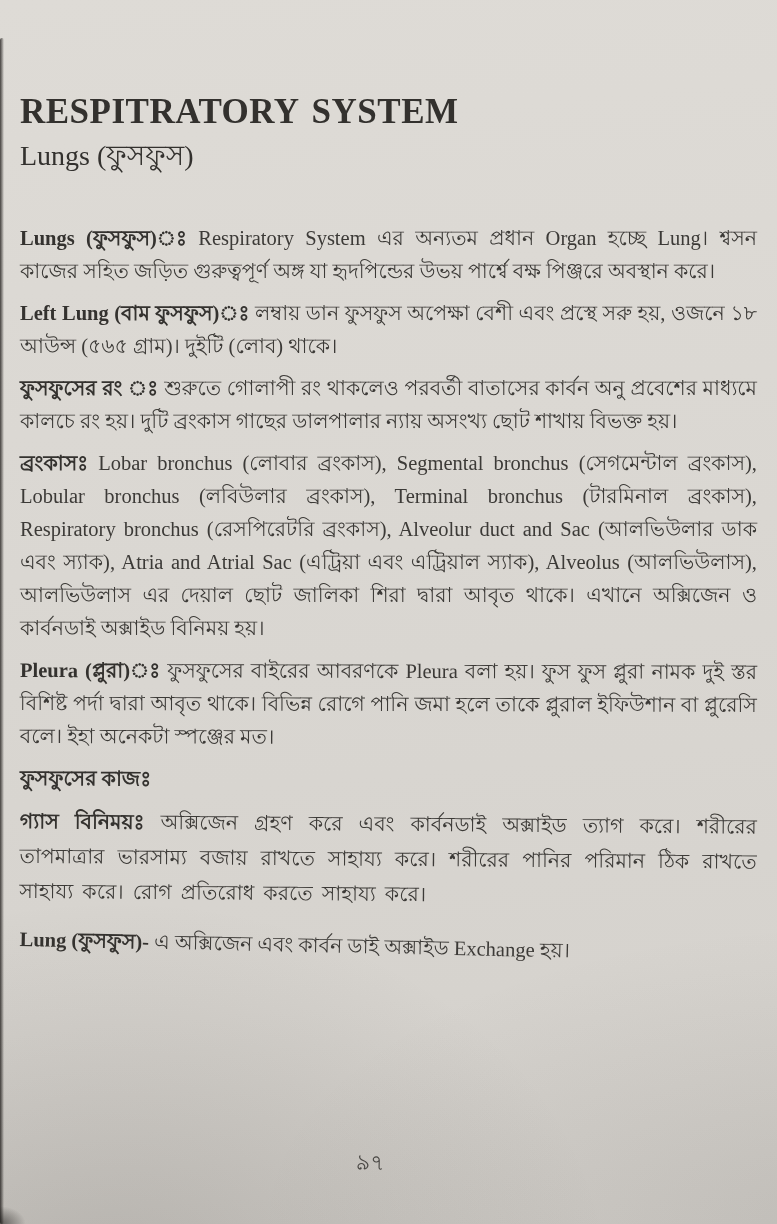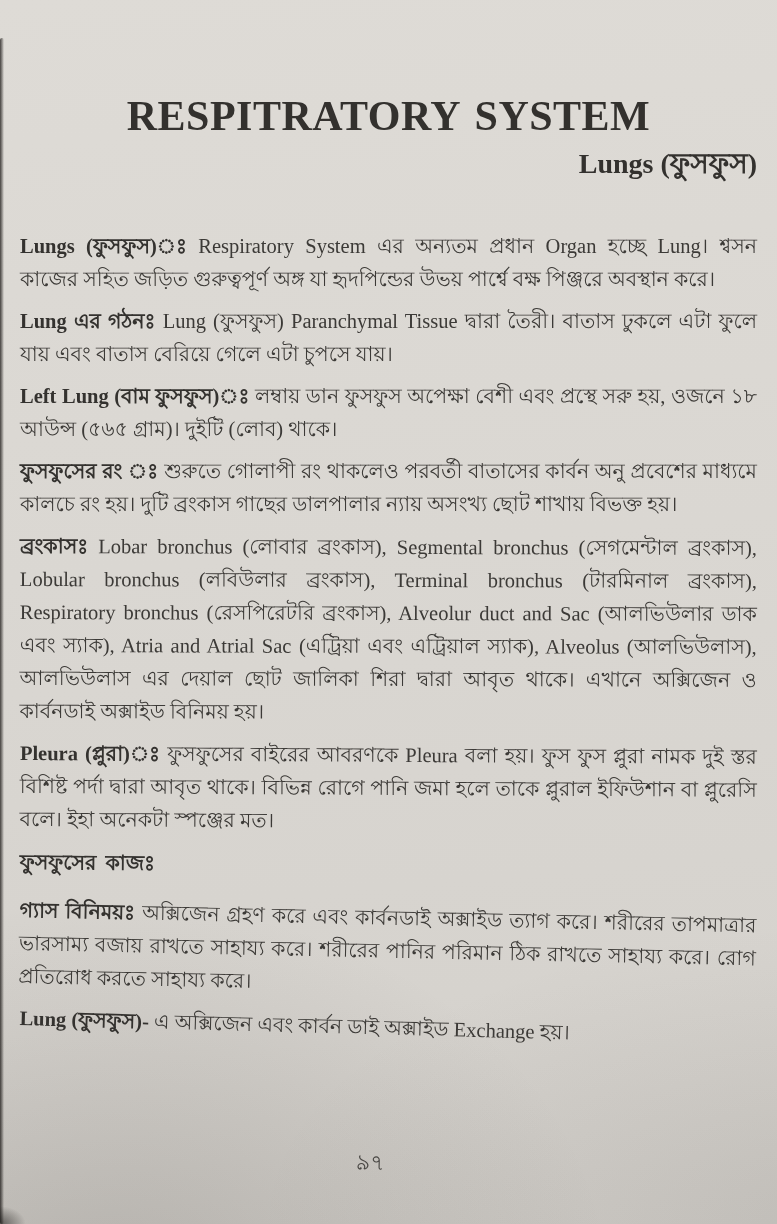--- a/index.html
+++ b/index.html
@@ -24,32 +24,32 @@
     position: absolute; left: 0; top: 38px; bottom: 0; width: 4px;
     background: linear-gradient(to right, rgba(25,22,20,0.78), rgba(25,22,20,0.25) 70%, rgba(25,22,20,0));
     border-radius: 2px;
   }
   .corner-smudge {
     position: absolute; left: 0; bottom: 0; width: 26px; height: 18px;
     background: radial-gradient(ellipse at 0% 100%, rgba(20,18,16,0.55), rgba(0,0,0,0) 70%);
   }
   h1.title {
     margin: 0 0 2px 0;
-    text-align: center;
-    font-size: 42px;
+    text-align: left;
+    font-size: 35px;
     font-weight: bold;
     letter-spacing: 0.5px;
     color: #33312e;
     word-spacing: 4px;
   }
   h2.subtitle {
     margin: 0 0 10px 0;
-    text-align: right;
+    text-align: left;
     font-size: 28px;
-    font-weight: bold;
+    font-weight: normal;
     color: #33312e;
   }
   .paras { position: relative; margin-top: 41px; }
   .para {
     margin: 0 0 9px 0;
     font-size: 20.5px;
     line-height: 33px;
     text-align: justify;
     transform-origin: 0 0;
   }
@@ -80,21 +80,20 @@
   <div class="edge-shadow"></div>
   <div class="corner-smudge"></div>
 
   <h1 class="title">RESPITRATORY SYSTEM</h1>
   <h2 class="subtitle">Lungs (ফুসফুস)</h2>
 
   <div class="paras">
   <p class="para"><span class="lead">Lungs (ফুসফুস)ঃ</span><span> Respiratory System এর অন্যতম প্রধান Organ হচ্ছে Lung। শ্বসন কাজের সহিত জড়িত গুরুত্বপূর্ণ অঙ্গ যা হৃদপিন্ডের উভয় পার্শ্বে বক্ষ পিঞ্জরে অবস্থান করে।</span></p>
 
 
-  <p class="para"><span class="lead">Lung এর গঠনঃ</span><span> Lung (ফুসফুস) Paranchymal Tissue দ্বারা তৈরী। বাতাস ঢুকলে এটা ফুলে যায় এবং বাতাস বেরিয়ে গেলে এটা চুপসে যায়।</span></p>
 
 
   <p class="para"><span class="lead">Left Lung (বাম ফুসফুস)ঃ</span><span> লম্বায় ডান ফুসফুস অপেক্ষা বেশী এবং প্রস্থে সরু হয়, ওজনে ১৮ আউন্স (৫৬৫ গ্রাম)। দুইটি (লোব) থাকে।</span></p>
 
   <p class="para"><span class="lead">ফুসফুসের রং ঃ</span><span> শুরুতে গোলাপী রং থাকলেও পরবর্তী বাতাসের কার্বন অনু প্রবেশের মাধ্যমে কালচে রং হয়। দুটি ব্রংকাস গাছের ডালপালার ন্যায় অসংখ্য ছোট শাখায় বিভক্ত হয়।</span></p>
 
   <p class="para"><span class="lead">ব্রংকাসঃ</span><span> Lobar bronchus (লোবার ব্রংকাস), Segmental bronchus (সেগমেন্টাল ব্রংকাস), Lobular bronchus (লবিউলার ব্রংকাস), Terminal bronchus (টারমিনাল ব্রংকাস), Respiratory bronchus (রেসপিরেটরি ব্রংকাস), Alveolur duct and Sac (আলভিউলার ডাক এবং স্যাক), Atria and Atrial Sac (এট্রিয়া এবং এট্রিয়াল স্যাক), Alveolus (আলভিউলাস), আলভিউলাস এর দেয়াল ছোট জালিকা শিরা দ্বারা আবৃত থাকে। এখানে অক্সিজেন ও কার্বনডাই অক্সাইড বিনিময় হয়।</span></p>
 
   <p class="para"><span class="lead">Pleura (প্লুরা)ঃ</span><span> ফুসফুসের বাইরের আবরণকে Pleura বলা হয়। ফুস ফুস প্লুরা নামক দুই স্তর বিশিষ্ট পর্দা দ্বারা আবৃত থাকে। বিভিন্ন রোগে পানি জমা হলে তাকে প্লুরাল ইফিউশান বা প্লুরেসি বলে। ইহা অনেকটা স্পঞ্জের মত।</span></p>
 

